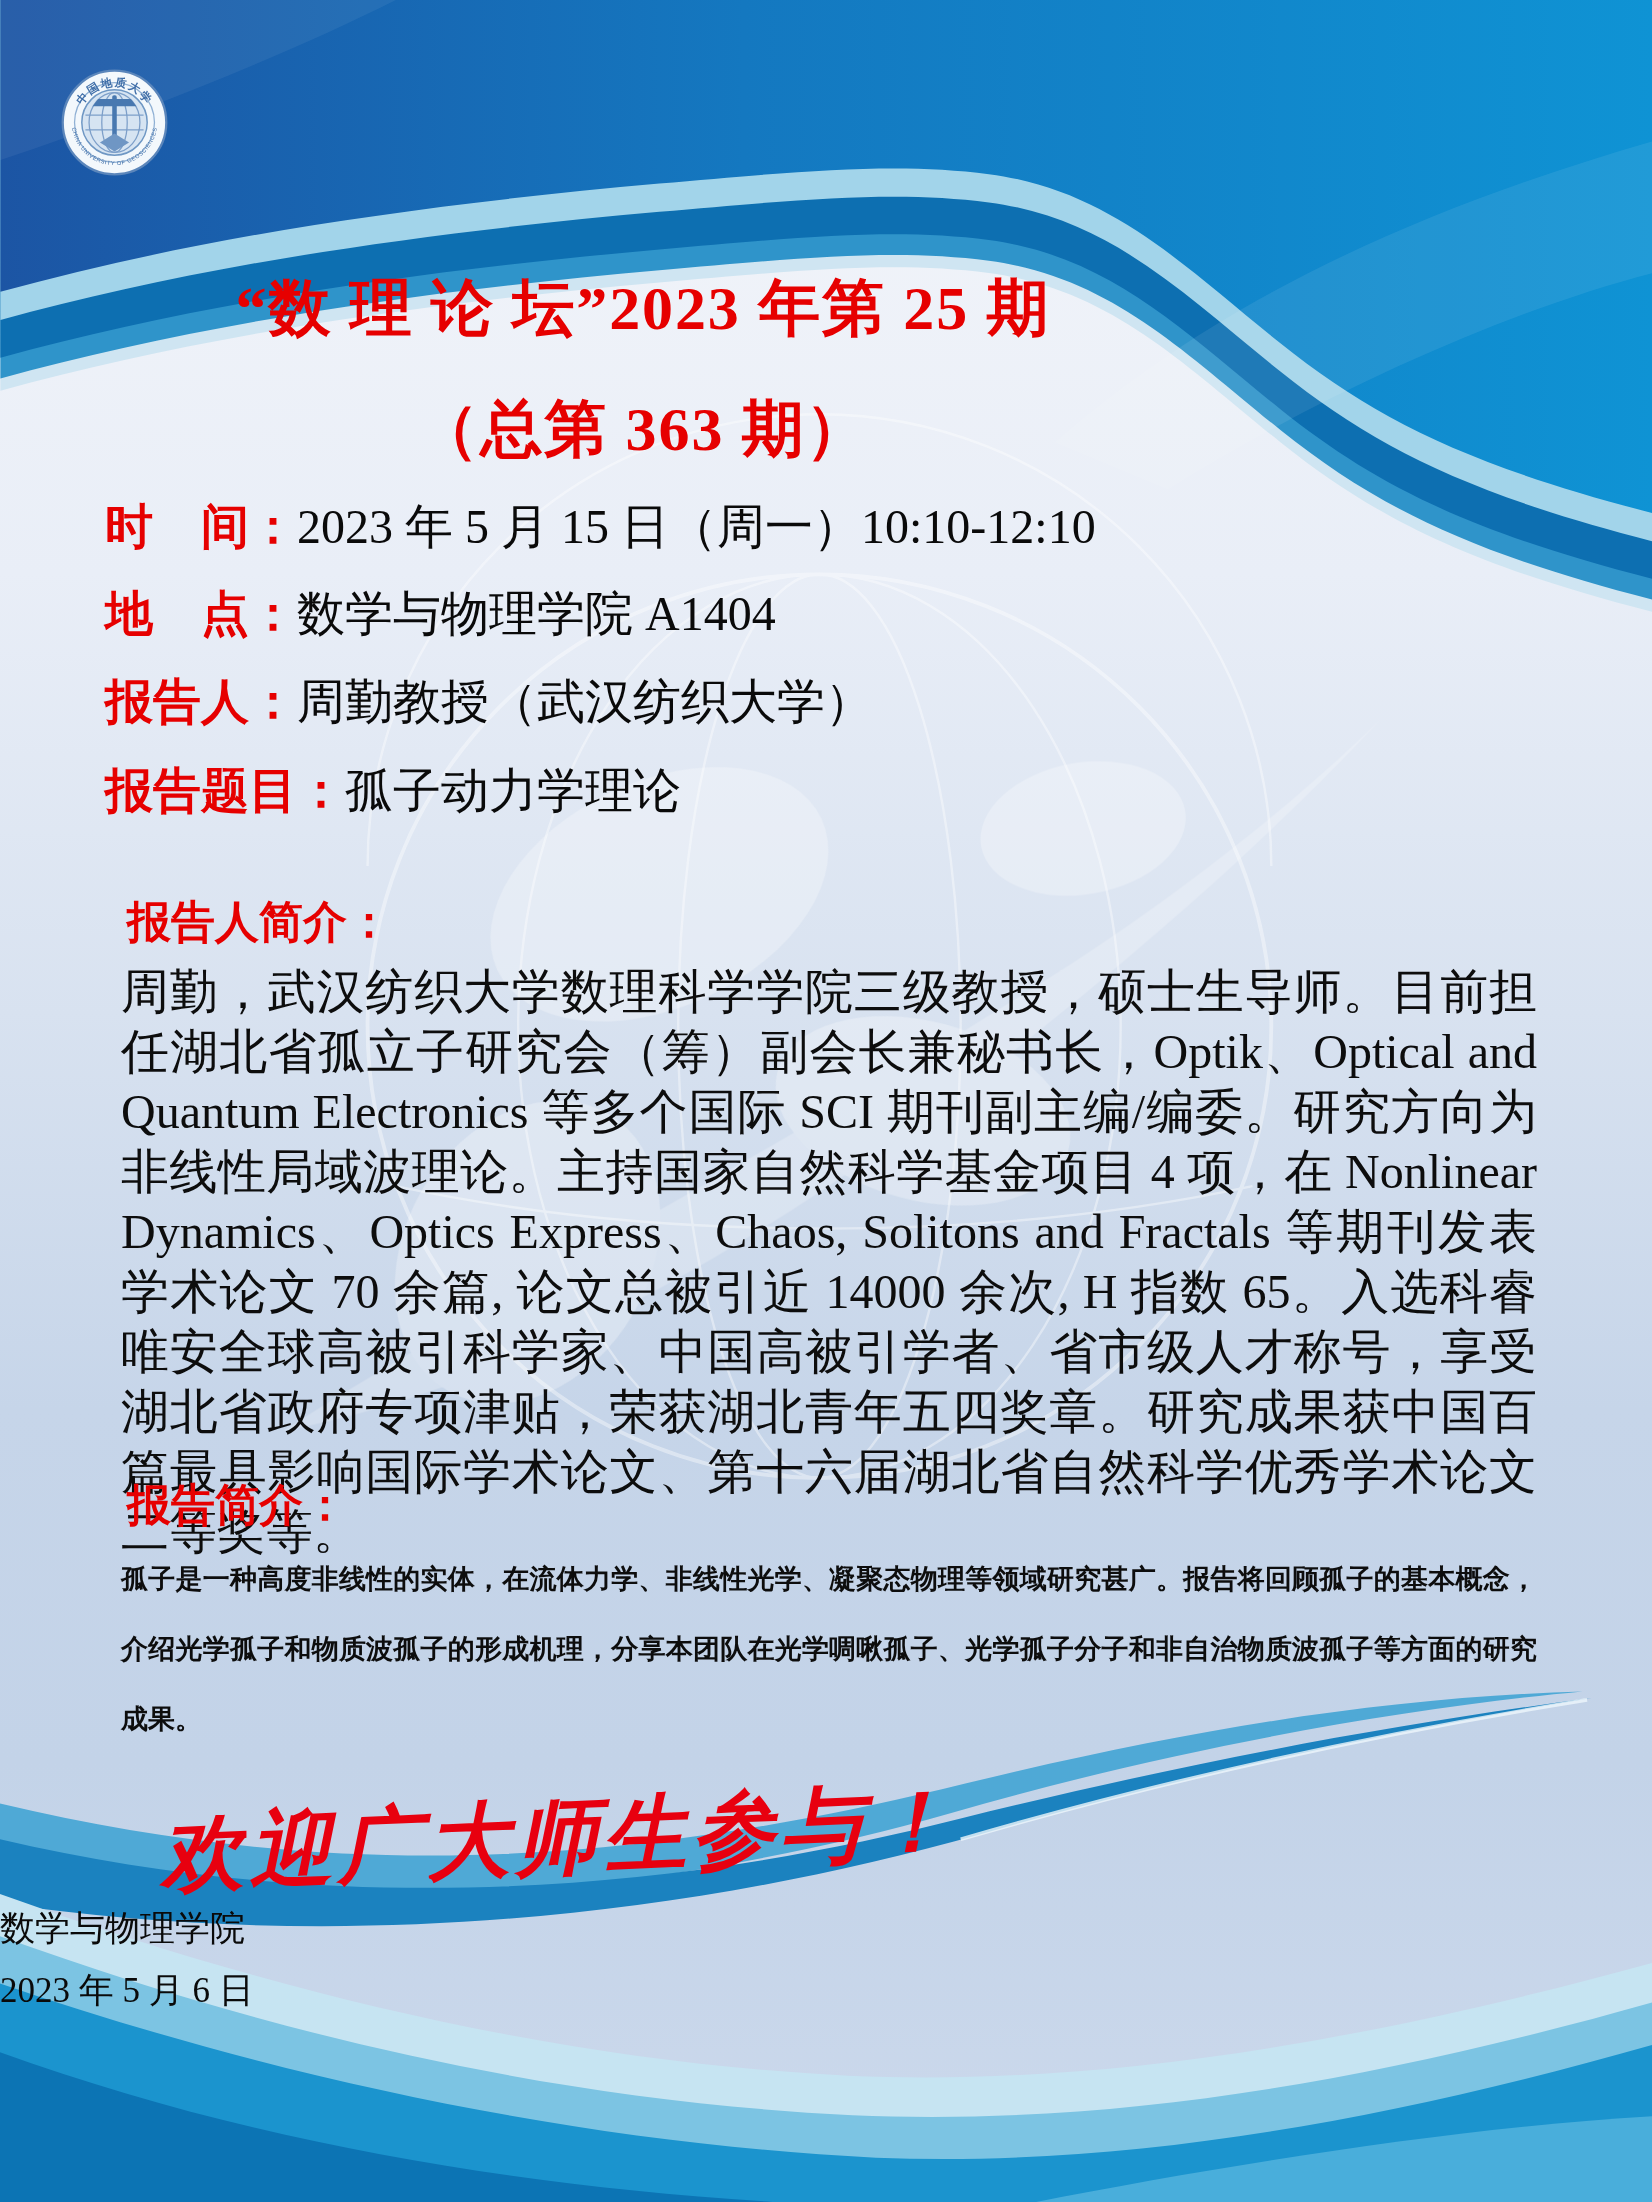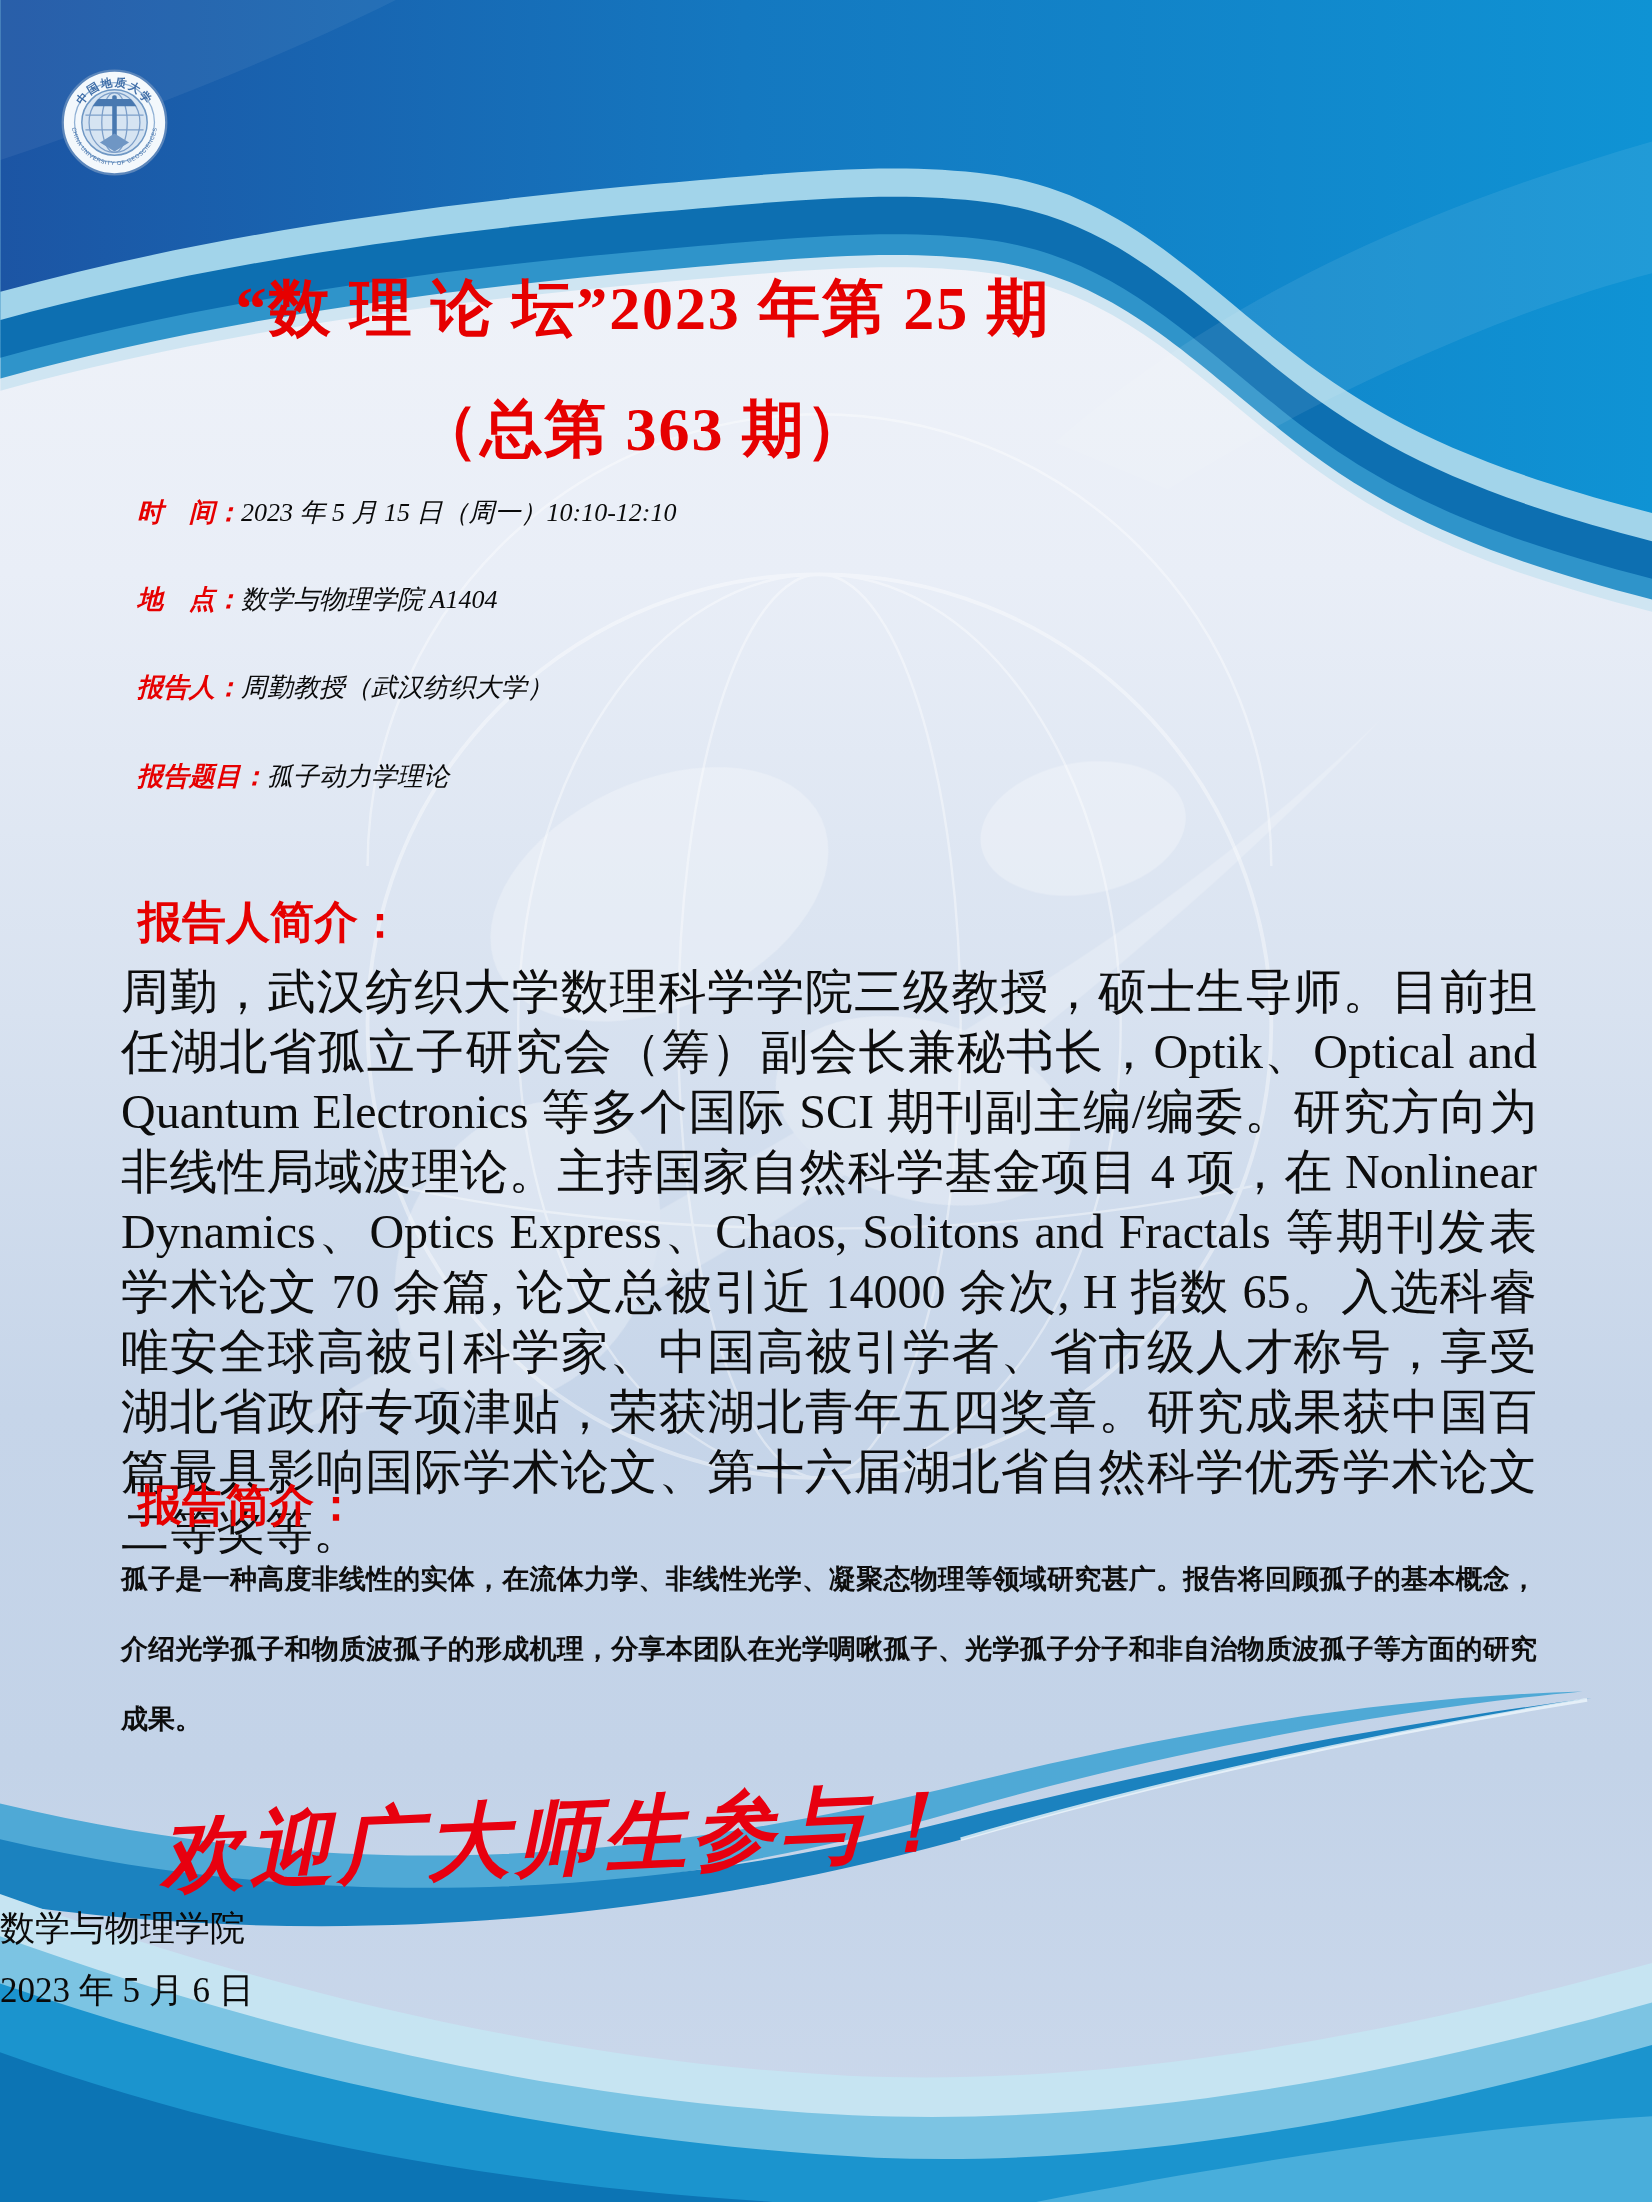--- a/index.html
+++ b/index.html
@@ -28,30 +28,30 @@
   
   .title-line{
     position:absolute;left:0;width:1286px;text-align:center;
     color:#e60000;font-weight:700;font-size:62px;letter-spacing:1.9px;
     font-family:"Liberation Serif","DejaVu Serif",serif;white-space:nowrap;margin-top:16px;
   }
   .title-1{top:250px;}
   .title-2{top:371px;}
 
   
-  .info-row{position:absolute;left:137px;width:1431px;white-space:nowrap;font-size:26px;font-style:italic;}
+  .info-row{position:absolute;left:105px;width:1431px;white-space:nowrap;font-size:48px;}
   .info-label{color:#e60000;font-weight:700;}
   .info-value{color:#0a0a0a;font-family:"Liberation Serif","DejaVu Serif",serif;}
   .row-time{top:495px;}
   .row-place{top:582px;}
   .row-speaker{top:670px;}
   .row-topic{top:759px;}
 
   
-  .sec-heading{position:absolute;left:138px;color:#e60000;font-weight:700;font-size:44px;white-space:nowrap;}
+  .sec-heading{position:absolute;left:127px;color:#e60000;font-weight:700;font-size:44px;white-space:nowrap;}
   .bio-heading{top:893px;}
   .abs-heading{top:1476px;}
   .paragraph{
     position:absolute;left:121px;width:1416px;color:#0d0d0d;
     text-align:justify;font-family:"Liberation Serif","DejaVu Serif",serif;
   }
   .bio-text{top:962px;font-size:48px;line-height:60px;}
   .abs-text{top:1544px;font-size:27px;line-height:70px;font-weight:bold;}
 
   

